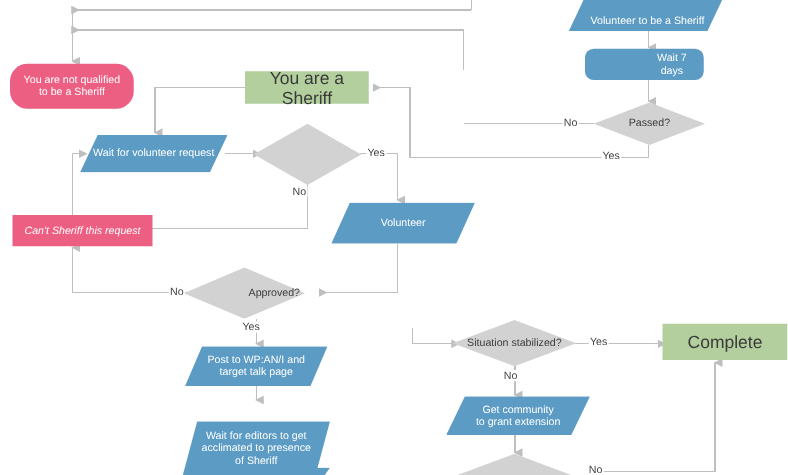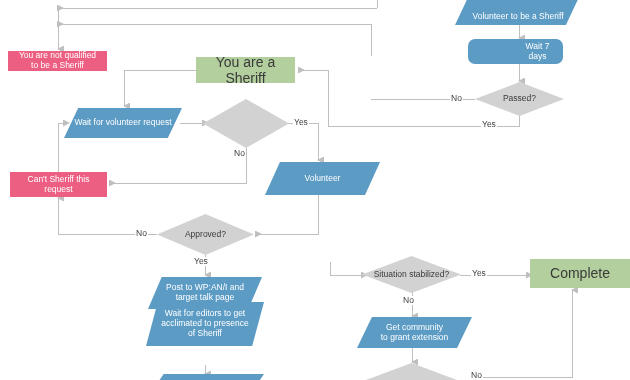--- a/index.html
+++ b/index.html
@@ -136,59 +136,59 @@
 
       <path d="M412,289 L412,316" marker-end="url(#ah-d)"></path>
 
       <path d="M412,348 L412,362" marker-end="url(#ah-d)"></path>
 
       <path d="M470,377 L572,377 L572,290" marker-end="url(#ah-u)"></path>
 
     </g>
   </svg>
 
-  <div class="node rect-pink" style="left:8px;top:51px;width:99px;height:20px;">
+  <div class="node rect-pink" style="left:8px;top:51px;width:99px;height:36px;border-radius:14px;">
     <span>You are not qualified
 to be a Sheriff</span>
   </div>
 
   <div class="node rect-green" style="left:196px;top:57px;width:99px;height:26px;">
     <span>You are a Sheriff</span>
   </div>
 
   <div class="node para-blue" style="left:64px;top:108px;width:118px;height:30px;
        -webkit-clip-path:polygon(12% 0,100% 0,88% 100%,0 100%);clip-path:polygon(12% 0,100% 0,88% 100%,0 100%);">
     <span>Wait for volunteer request</span>
   </div>
 
   <div class="node diamond" style="left:203px;top:99px;width:86px;height:49px;">
     <div class="dshape"></div>
   </div>
 
-  <div class="node rect-pink" style="left:10px;top:172px;width:97px;height:25px;">
+  <div class="node rect-pink" style="left:10px;top:172px;width:112px;height:25px;font-style:italic;">
     <span>Can't Sheriff this request</span>
   </div>
 
   <div class="node para-blue" style="left:265px;top:162px;width:115px;height:33px;
        -webkit-clip-path:polygon(13% 0,100% 0,87% 100%,0 100%);clip-path:polygon(13% 0,100% 0,87% 100%,0 100%);">
     <span>Volunteer</span>
   </div>
 
-  <div class="node diamond" style="left:157px;top:214px;width:97px;height:41px;">
+  <div class="node diamond" style="left:147px;top:214px;width:97px;height:41px;text-align:right;">
     <div class="dshape"></div>
     <span>Approved?</span>
   </div>
 
   <div class="node para-blue" style="left:148px;top:277px;width:114px;height:32px;
        -webkit-clip-path:polygon(12% 0,100% 0,88% 100%,0 100%);clip-path:polygon(12% 0,100% 0,88% 100%,0 100%);">
     <span>Post to WP:AN/I and
 target talk page</span>
   </div>
 
-  <div class="node para-blue" style="left:146px;top:302px;width:118px;height:44px;
+  <div class="node para-blue" style="left:146px;top:337px;width:118px;height:44px;
        -webkit-clip-path:polygon(10% 0,100% 0,90% 100%,0 100%);clip-path:polygon(10% 0,100% 0,90% 100%,0 100%);">
     <span>Wait for editors to get
 acclimated to presence
 of Sheriff</span>
   </div>
 
   <div class="node para-blue" style="left:150px;top:374px;width:114px;height:20px;
        -webkit-clip-path:polygon(12% 0,100% 0,88% 100%,0 100%);clip-path:polygon(12% 0,100% 0,88% 100%,0 100%);">
     <span></span>
   </div>

